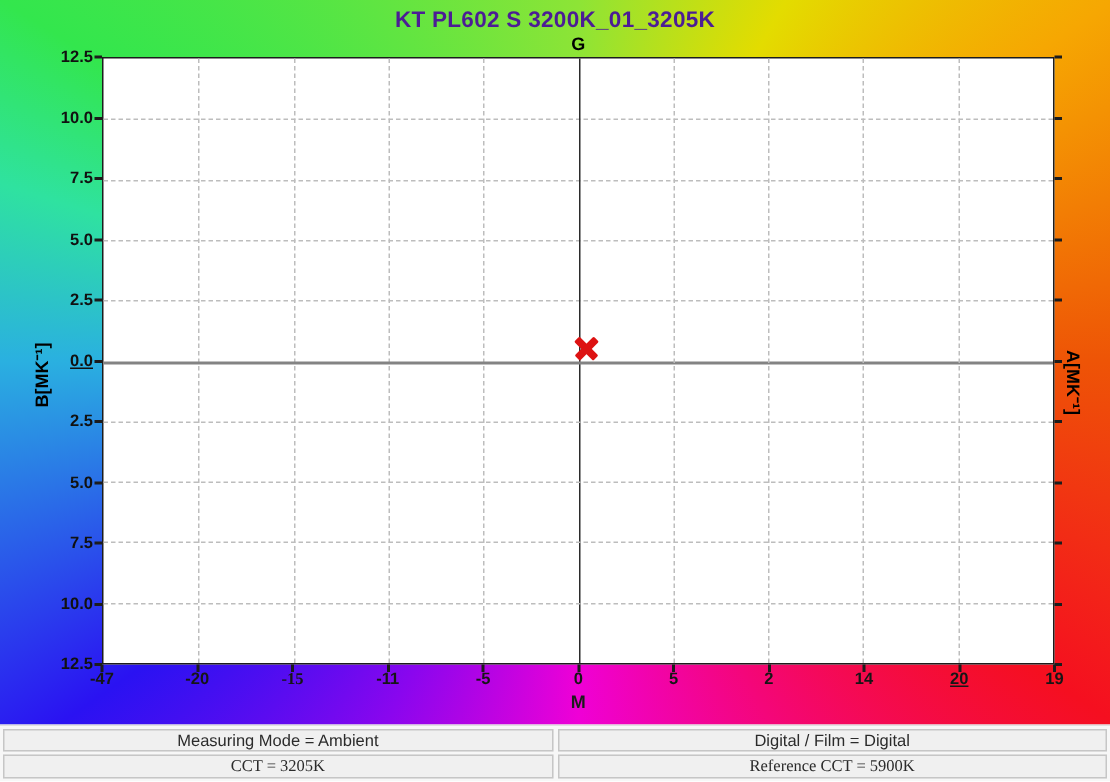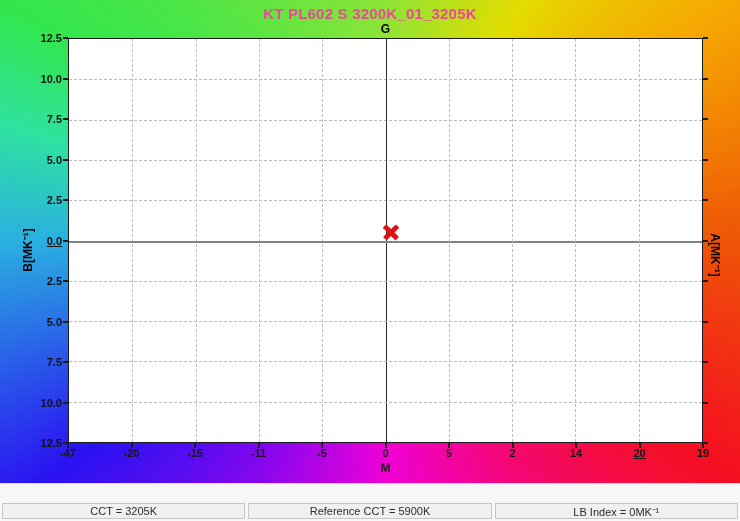--- a/index.html
+++ b/index.html
@@ -8,21 +8,21 @@
     font-family:"Liberation Sans", sans-serif;
     background:#fff;
   }
   .screen { position:relative; width:740px; height:521px; overflow:hidden; background:#fff; }
 
   
   .bg { position:absolute; left:0; top:0; width:740px; height:484px; }
 
   .title {
     position:absolute; top:5px; left:0; width:740px; text-align:center;
-    font-size:15px; font-weight:bold; color:#ec4899; letter-spacing:0.2px;
+    font-size:15px; font-weight:bold; color:#4c1d95; letter-spacing:0.2px;
   }
   .g-label {
     position:absolute; top:22px; left:345px; width:81px; text-align:center;
     font-size:12px; font-weight:bold; color:#000;
   }
   .m-label {
     position:absolute; top:461px; left:345px; width:81px; text-align:center;
     font-size:12px; font-weight:bold; color:#1a1a1a;
   }
   .ylab-left {
@@ -63,21 +63,21 @@
   }
   .marker .b1 { transform:rotate(45deg); }
   .marker .b2 { transform:rotate(-45deg); }
 
   .infobar {
     position:absolute; left:0; bottom:0; width:740px; height:37px;
     background:#f7f7f7; border-top:1px solid #e0e0e0;
   }
   .info-row { position:absolute; left:2px; right:2px; display:flex; gap:3px; }
   .row1 { top:2px; height:15px; }
-  .row2 { top:19px; height:16px; }
+  .row2 { top:19px; height:16px;font-family:Liberation Serif, serif; }
   .cell {
     flex:1; background:#f0f0f0; border:1px solid #c6c6c6; box-sizing:border-box;
     display:flex; align-items:center; justify-content:center;
     font-size:11px; color:#2b2b2b; white-space:nowrap;
   }
 </style>
 </head>
 <body>
 
 <div class="screen">
@@ -108,32 +108,35 @@
       <div class="hline" style="top: 70%;"></div>
       <div class="vline" style="left: 80%;"></div>
       <div class="hline" style="top: 80%;"></div>
       <div class="vline" style="left: 90%;"></div>
       <div class="hline" style="top: 90%;"></div>
     </div>
 
   <div id="overlay"></div>
 
   <div class="infobar">
+    <div class="info-row row1">
+      <div class="cell">Measuring Mode = Ambient</div>
+      <div class="cell">Digital / Film = Digital</div>
+    </div>
     <div class="info-row row2">
       <div class="cell">CCT = 3205K</div>
       <div class="cell">Reference CCT = 5900K</div>
-      <div class="cell">LB Index = 0MK⁻¹</div>
     </div>
   </div>
 
 <div class="xtick" style="left: 48px;">-47</div>
     <div class="tick-b" style="left: 67px; top: 443px;"></div>
     <div class="xtick" style="left: 111.5px;">-20</div>
     <div class="tick-b" style="left: 130.5px; top: 443px;"></div>
-    <div class="xtick" style="left: 175px;">-15</div>
+    <div class="xtick" style="left: 175px; font-family: Liberation Serif, serif;">-15</div>
     <div class="tick-b" style="left: 194px; top: 443px;"></div>
     <div class="xtick" style="left: 238.5px;">-11</div>
     <div class="tick-b" style="left: 257.5px; top: 443px;"></div>
     <div class="xtick" style="left: 302px;">-5</div>
     <div class="tick-b" style="left: 321px; top: 443px;"></div>
     <div class="xtick" style="left: 365.5px;">0</div>
     <div class="tick-b" style="left: 384.5px; top: 443px;"></div>
     <div class="xtick" style="left: 429px;">5</div>
     <div class="tick-b" style="left: 448px; top: 443px;"></div>
     <div class="xtick" style="left: 492.5px;">2</div>

